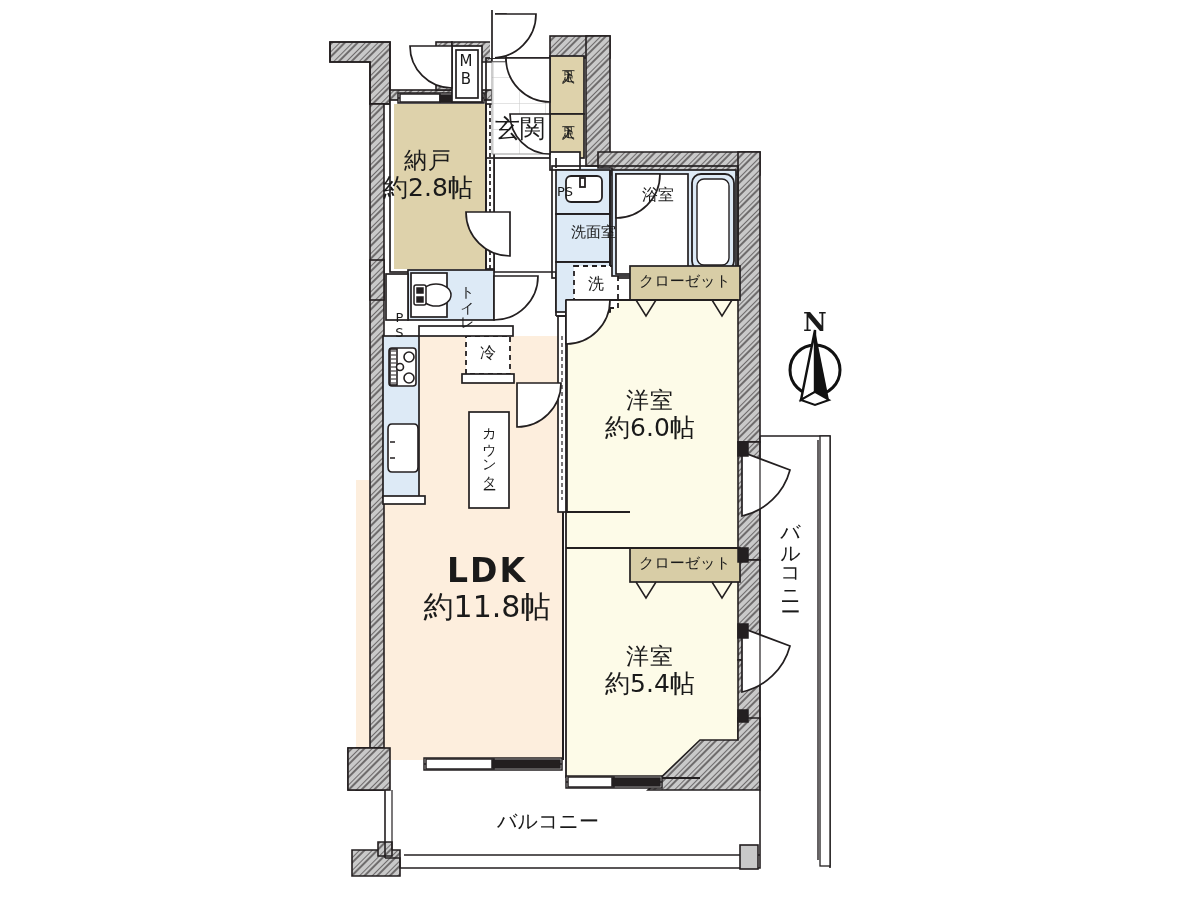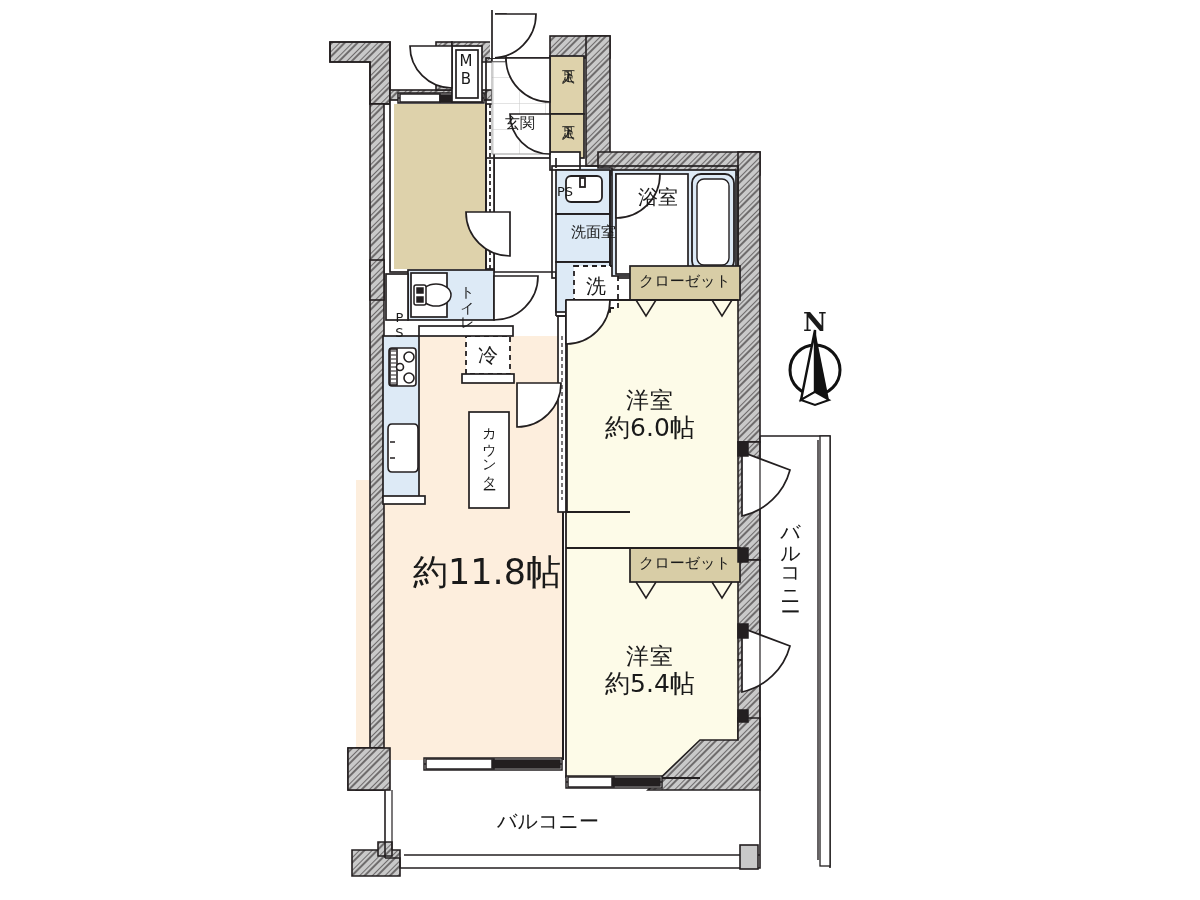--- a/index.html
+++ b/index.html
@@ -22,25 +22,25 @@
     font-weight:500;
   }
   .lbl.vert{
     writing-mode:vertical-rl;
     text-orientation:upright;
     white-space:nowrap;
   }
   .roomname{font-size:23px;letter-spacing:1px;}
   .roomarea{font-size:25px;letter-spacing:0px;}
   .ldk-name{font-size:33px;font-weight:700;letter-spacing:2px;}
-  .ldk-area{font-size:35px;font-weight:500;}
-  .small{font-size:20px;}
+  .ldk-area{font-size:30px;font-weight:500;}
+  .small{font-size:16px;}
   .tiny{font-size:12.5px;}
   .xtiny{font-size:11px;margin-top:32px;}
-  .med{font-size:15px;}
+  .med{font-size:25px;}
   .big20{font-size:20px;}
 </style>
 </head>
 <body>
 
 <div id="stage">
 
 <svg id="plan" viewBox="0 0 1200 900">
   <defs>
     <pattern id="hatch" width="9" height="9" patternTransform="rotate(45)" patternUnits="userSpaceOnUse">
@@ -297,22 +297,27 @@
   <g>
     <circle cx="815" cy="370" r="25" fill="none" stroke="#111111" stroke-width="3"></circle>
     <path d="M815 330 L829 400 L815 392 Z" fill="#111111"></path>
     <path d="M815 330 L801 400 L815 392 Z" fill="#ffffff" stroke="#111111" stroke-width="2.4"></path>
     <path d="M801 400 L815 392 L829 400 L815 405 Z" fill="#ffffff" stroke="#111111" stroke-width="2"></path>
   </g>
 </svg>
 
 <div class="lbl" style="left:800px;top:308px;width:30px;font-size:26px;font-weight:700;font-family:'DejaVu Serif','Liberation Serif',serif;">N</div>
 
+<div class="lbl" style="left:358px;top:148px;width:140px;">
+  <div class="roomname">納戸</div>
+  <div class="roomarea">約2.8帖</div>
+</div>
 
 <div class="lbl" style="left:407px;top:553px;width:160px;">
+  <div class="ldk-name">LDK</div>
   <div class="ldk-area">約11.8帖</div>
 </div>
 
 <div class="lbl" style="left:580px;top:388px;width:140px;">
   <div class="roomname">洋室</div>
   <div class="roomarea">約6.0帖</div>
 </div>
 
 <div class="lbl" style="left:580px;top:644px;width:140px;">
   <div class="roomname">洋室</div>

